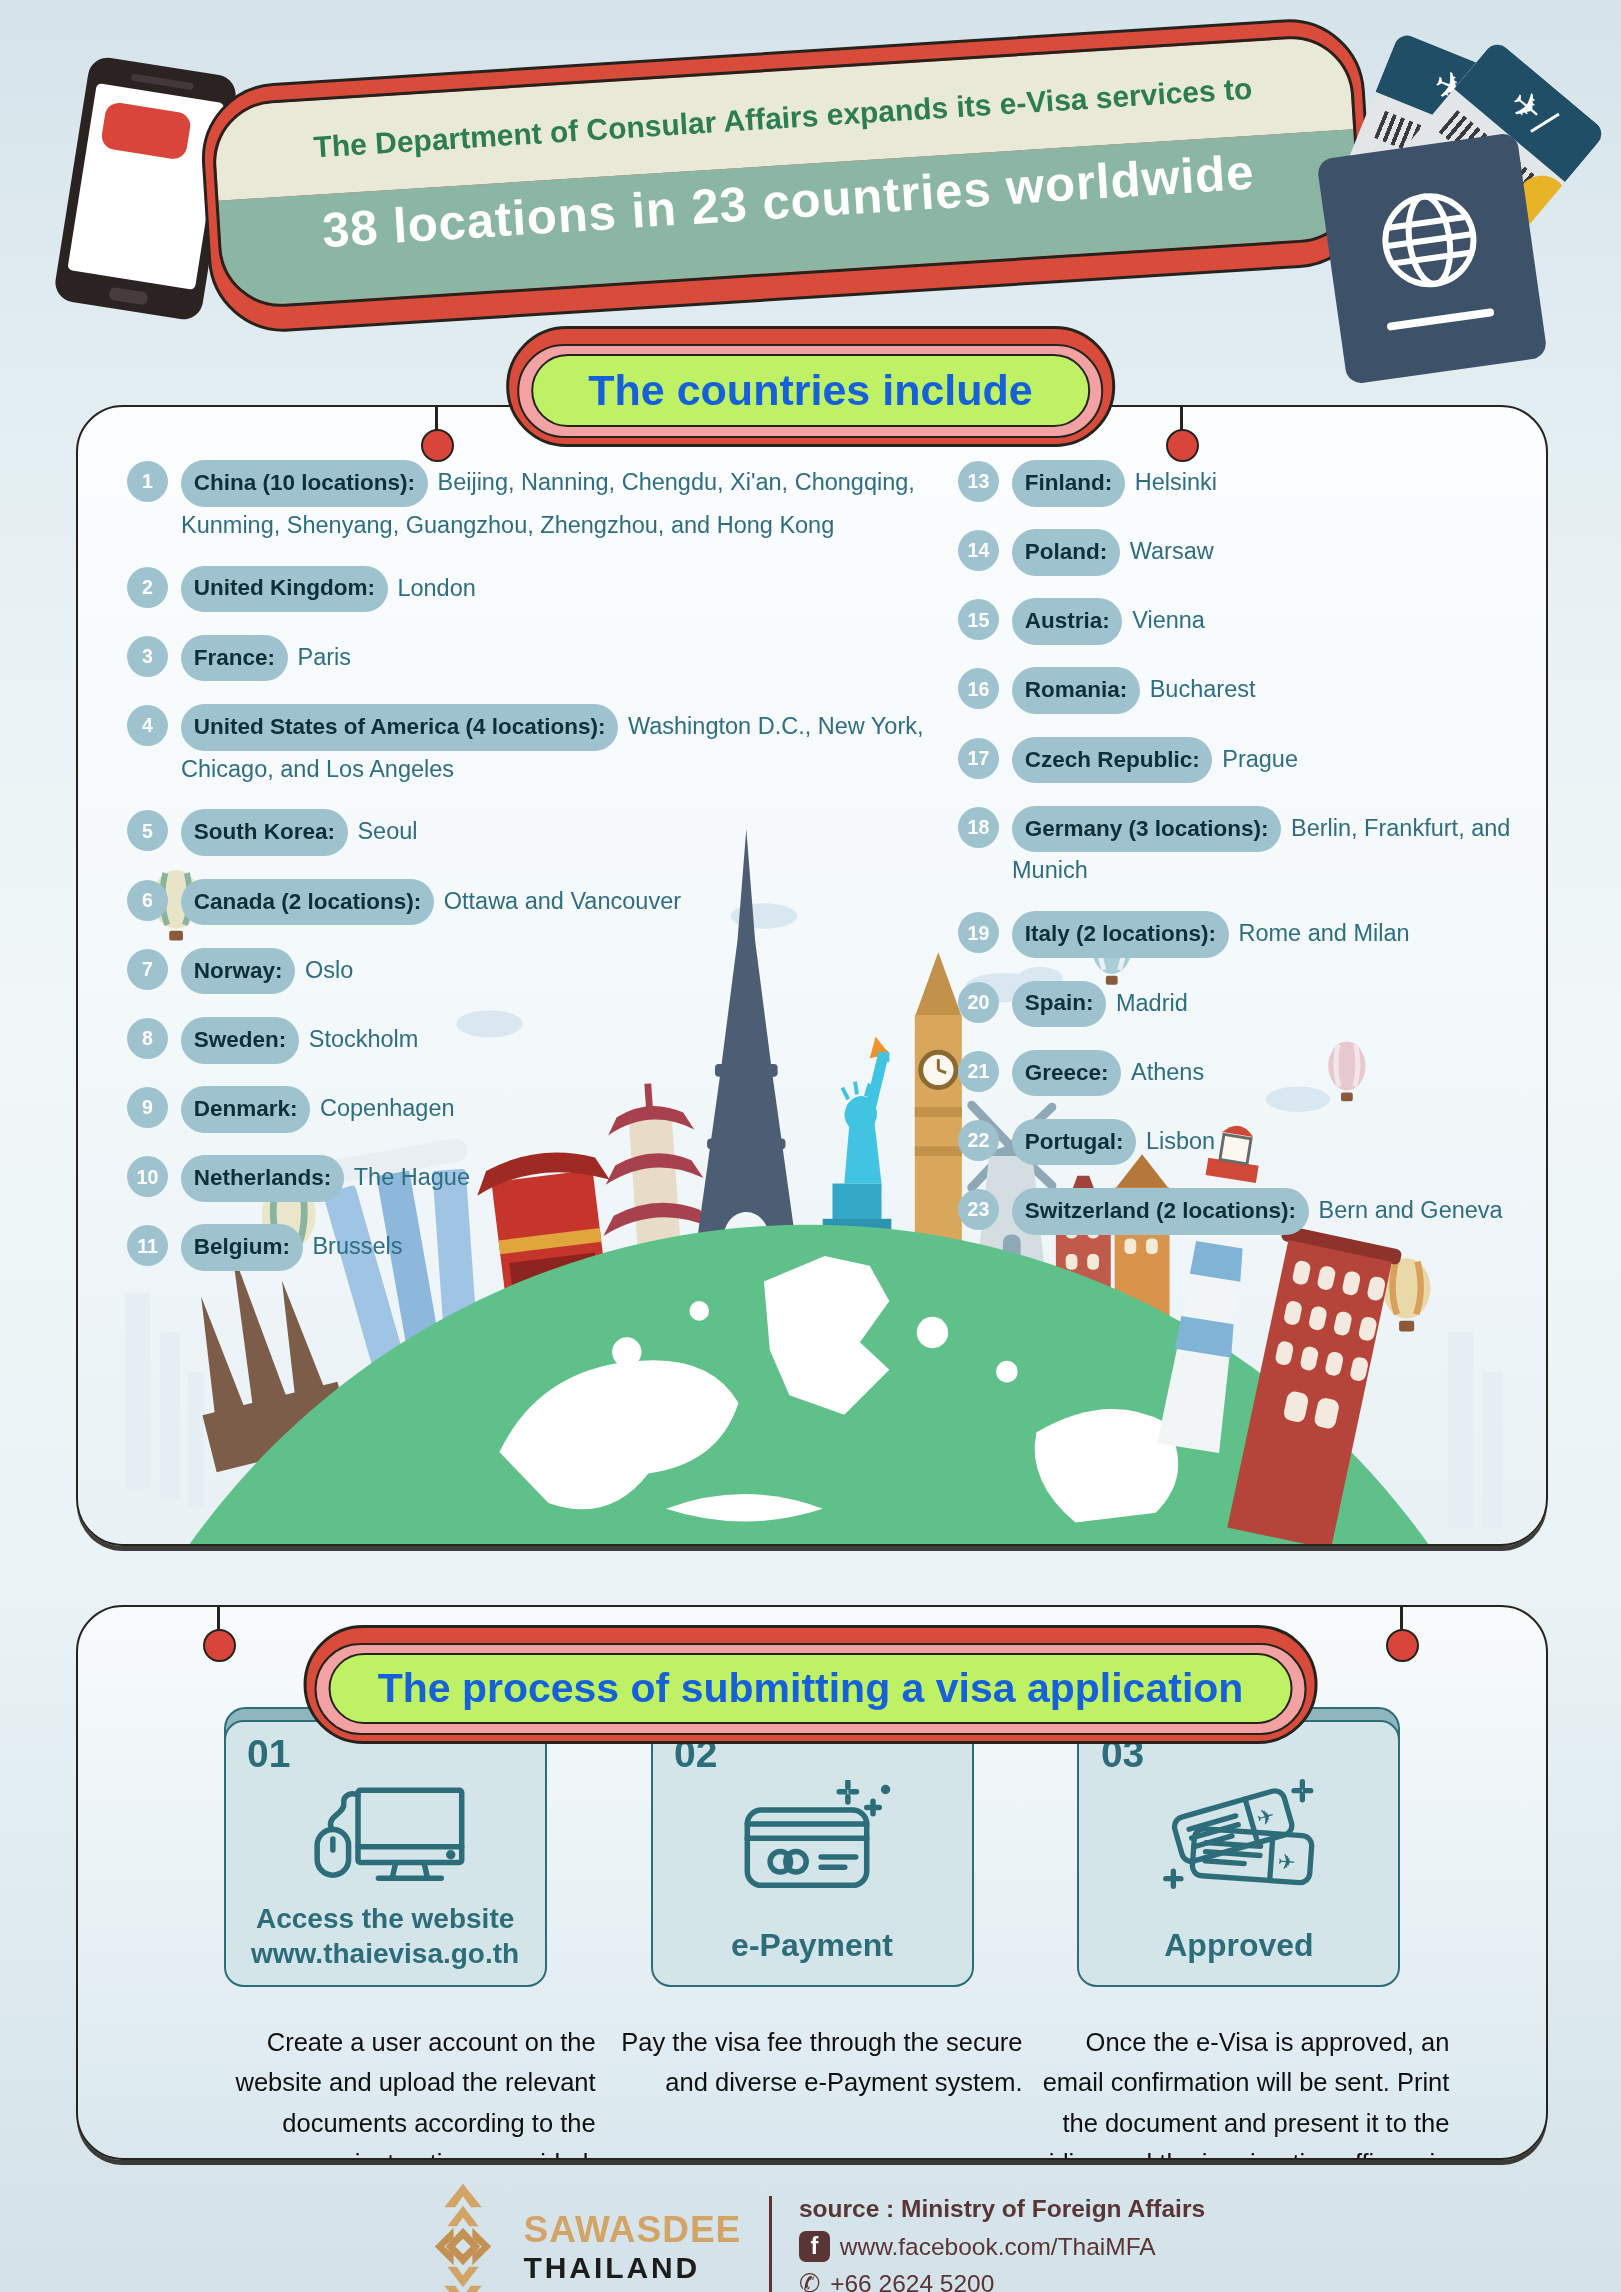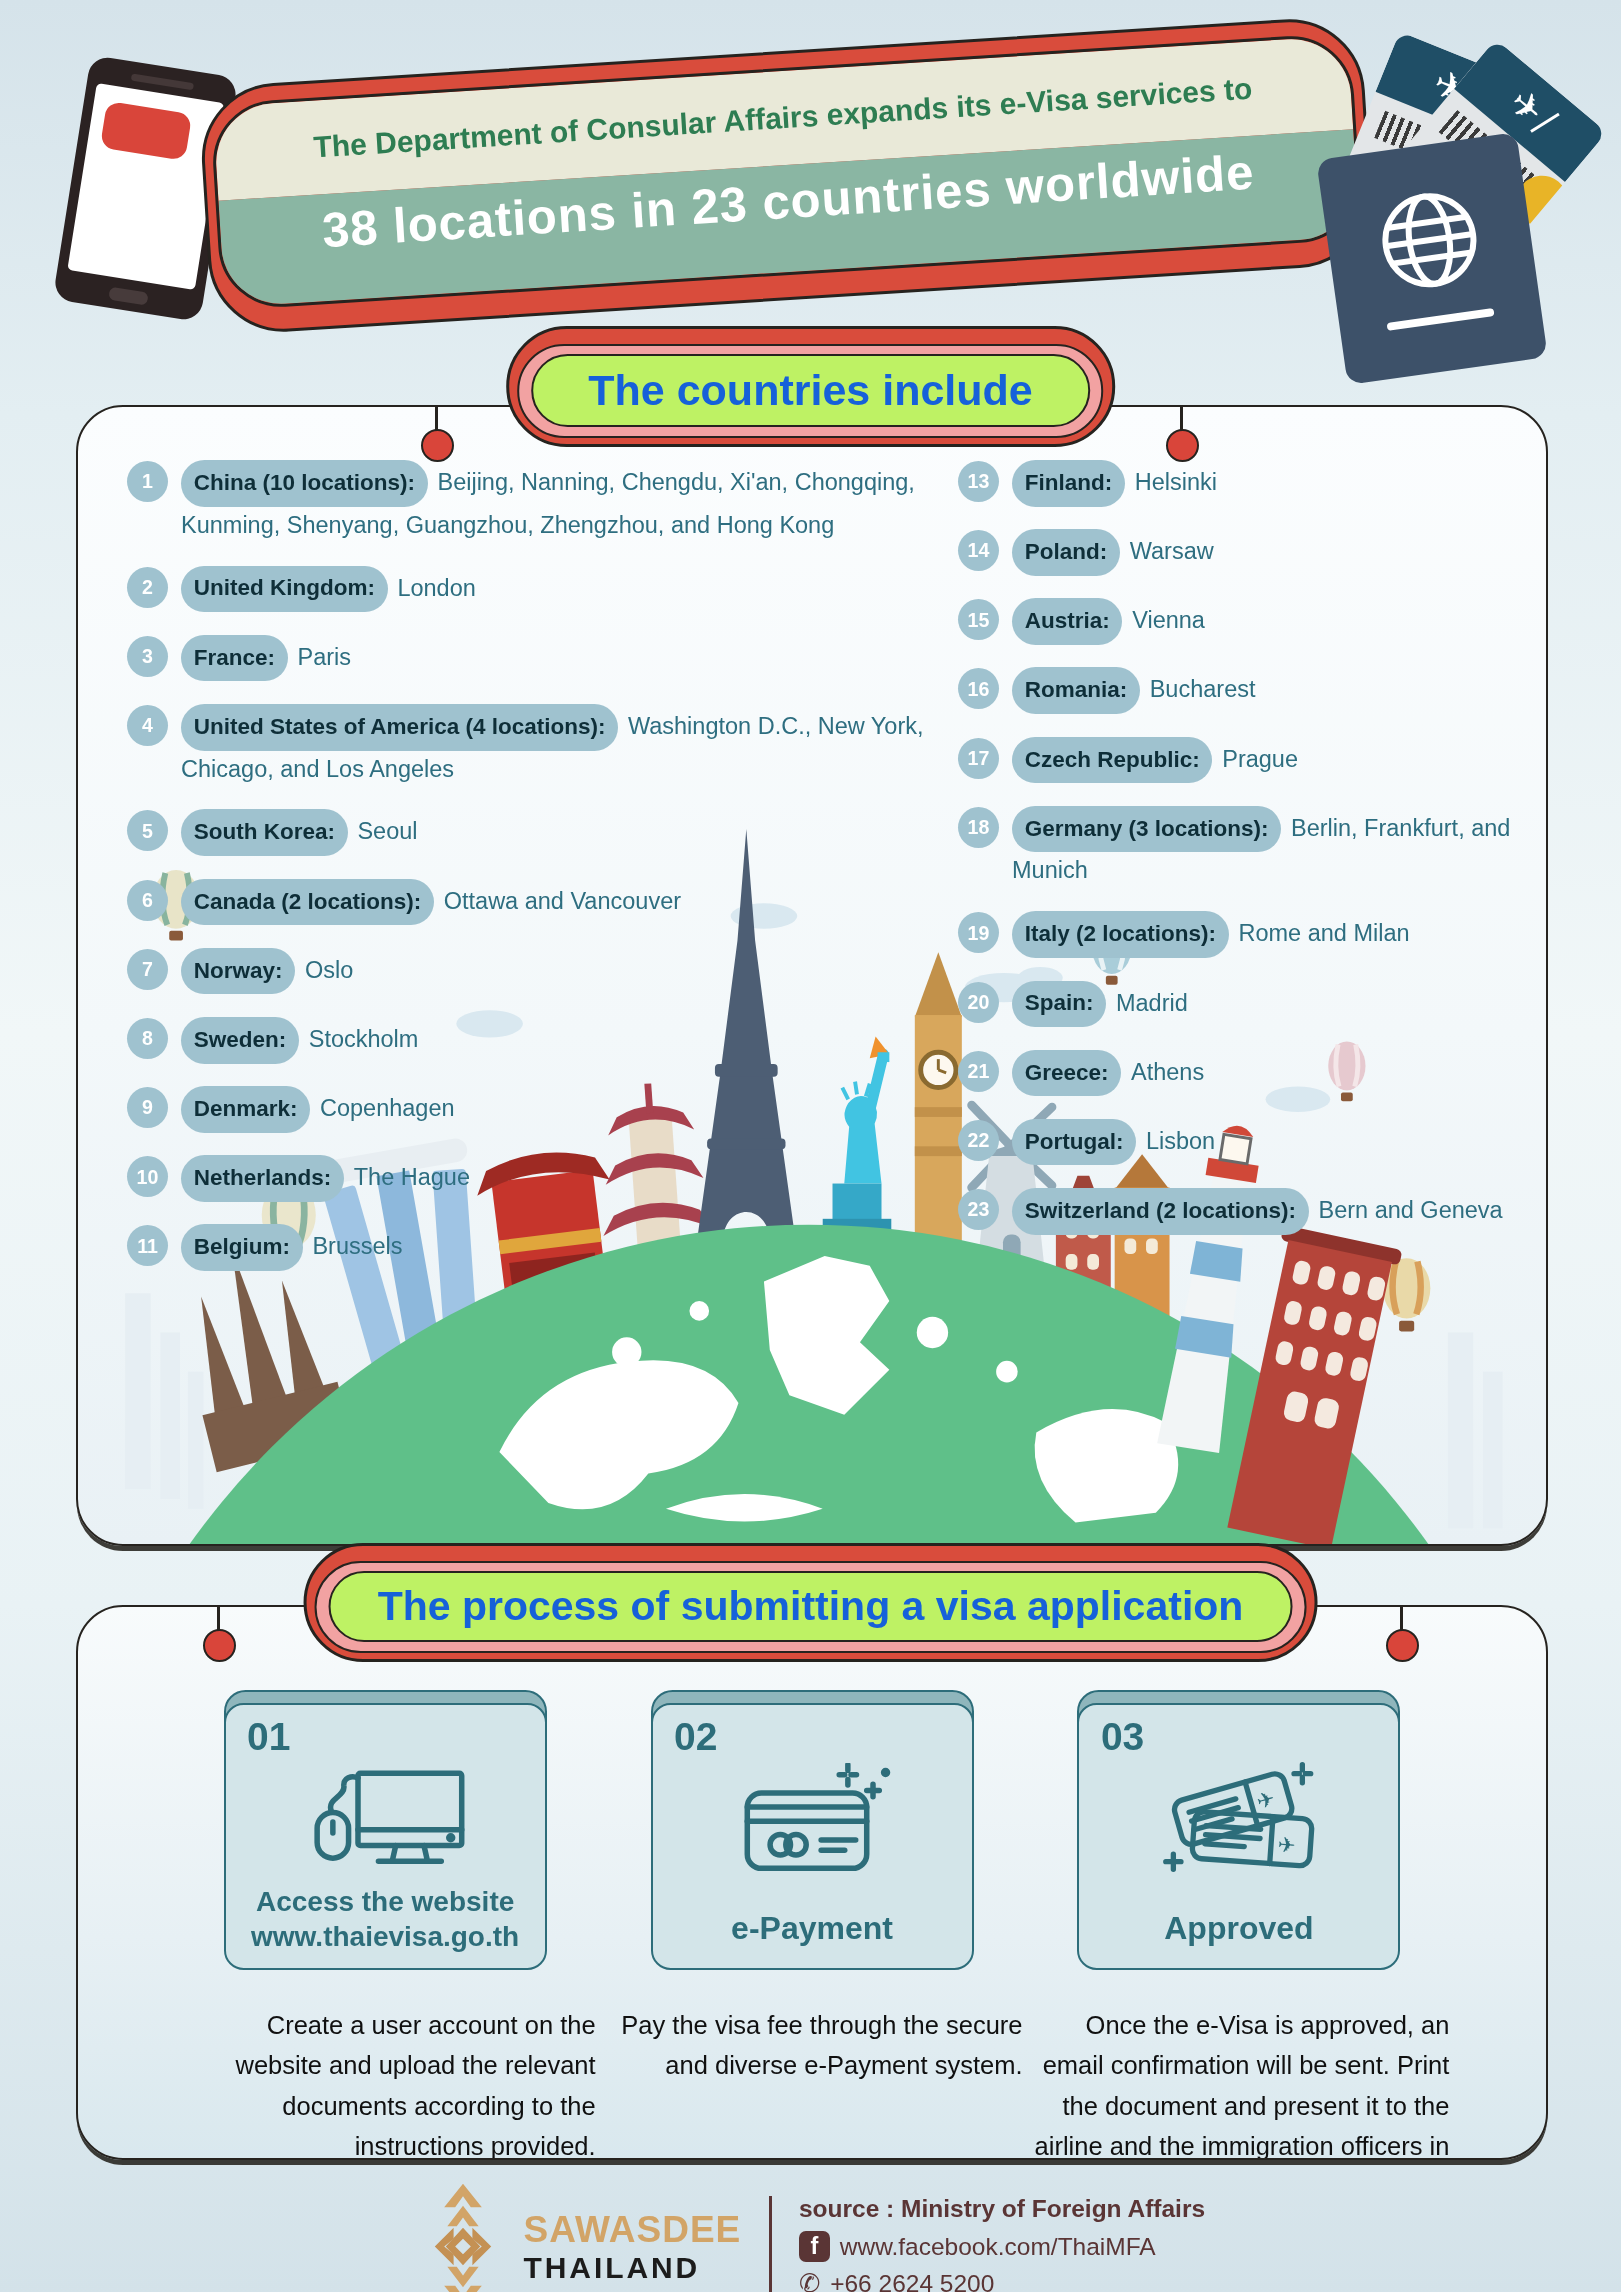--- a/index.html
+++ b/index.html
@@ -61,21 +61,21 @@
     color:#fff;font-weight:700;font-size:19.6px;display:flex;align-items:center;justify-content:center;}
   .country-row .pill{display:inline-block;background:#9fc2cf;color:#0e2e38;font-weight:700;font-size:22.5px;
     border-radius:23.5px;padding:5.9px 12.7px;margin-right:9.8px;}
   .country-row .cities{color:#2e6e80;}
 
   .globe-svg{position:absolute;left:0;bottom:-3.9px;width:1462px;height:725px;z-index:1;}
 
   
   #steps-grid{position:absolute;top:96px;left:0;right:0;display:flex;justify-content:center;gap:5.9px;z-index:2;}
   .step-col{width:421px;position:relative;}
-  .step-box{position:relative;width:323px;height:267px;margin:0 auto;}
+  .step-box{position:relative;width:323px;height:267px;margin:17px auto;}
   .step-box .back{position:absolute;top:-12.7px;left:0;right:0;height:69px;background:#8fb6bc;
     border:2.9px solid #2d6d7a;border-radius:21.6px;}
   .step-box .front{position:absolute;inset:0;background:#d3e5e9;border:2.9px solid #2d6d7a;border-radius:19.6px;}
   .step-num{position:absolute;top:11.8px;left:23.5px;font-size:39px;font-weight:700;color:#2d6d7a;z-index:2;}
   .icon-slot{position:absolute;top:45px;left:0;right:0;height:147px;display:flex;align-items:center;justify-content:center;z-index:2;}
   .step-title{position:absolute;bottom:15.7px;left:0;right:0;text-align:center;font-weight:700;color:#2d6d7a;
     font-size:28px;line-height:1.25;z-index:2;}
   .step-title.single{font-size:32px;bottom:21.6px;}
   .step-desc{margin-top:35px;text-align:right;font-size:25.5px;line-height:1.58;color:#101010;}
 
@@ -410,21 +410,21 @@
             <rect x="1272" y="536" width="16" height="24" rx="7"></rect>
               <rect x="1298" y="536" width="16" height="24" rx="7"></rect>
             <rect x="1240" y="584" width="22" height="30" rx="8"></rect>
               <rect x="1272" y="584" width="22" height="30" rx="8"></rect>
           </g>
         </g>
       </g>
     </svg>
   </div>
 
-  <div class="hpill process" style="top:1543px">
+  <div class="hpill process" style="top:1625px">
     <div class="l1">
         <div class="l2">
           <div class="l3">The process of submitting a visa application</div>
         </div>
       </div>
   </div>
 
   <div class="bigcard process-card">
     <div class="stub" style="left:139px"></div>
     <div class="cdot" style="left:125px"></div>

